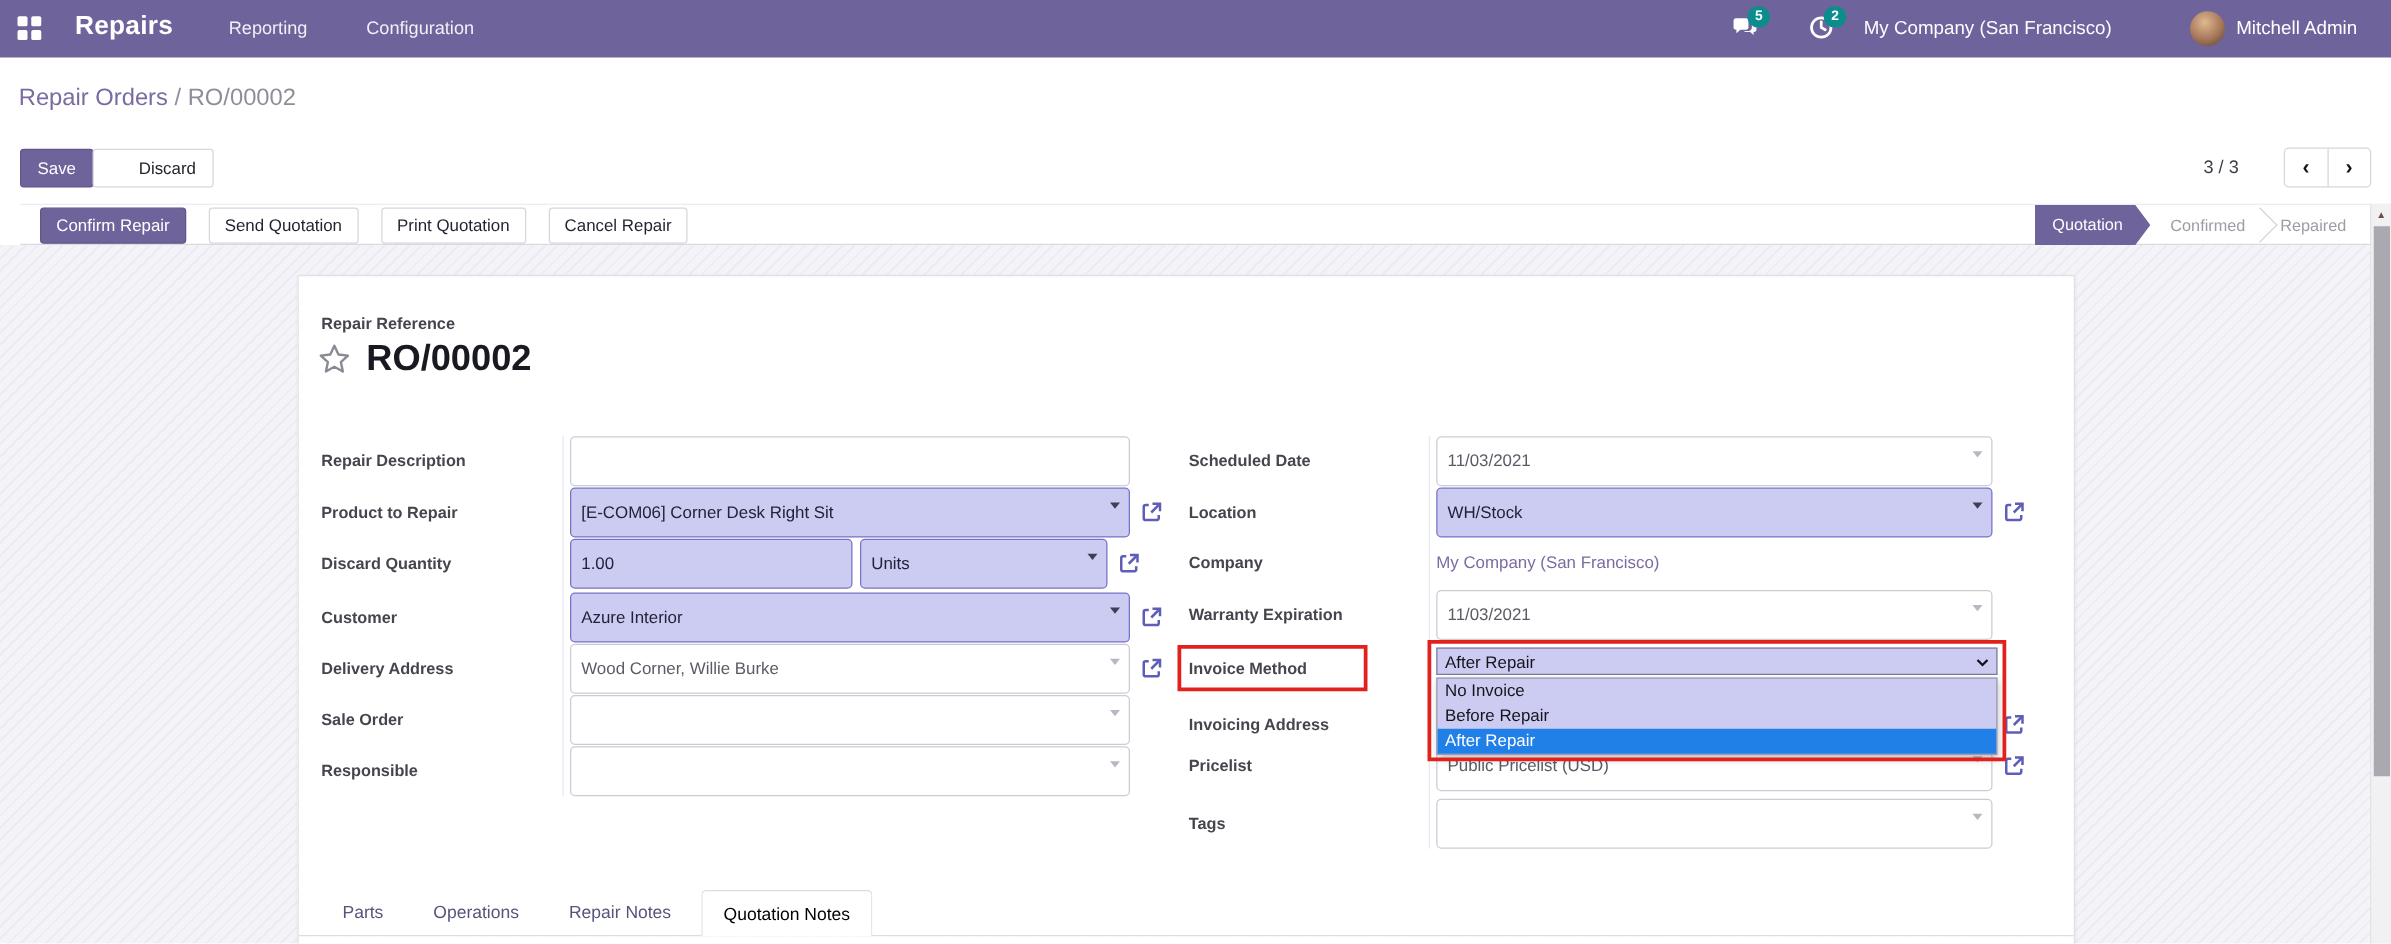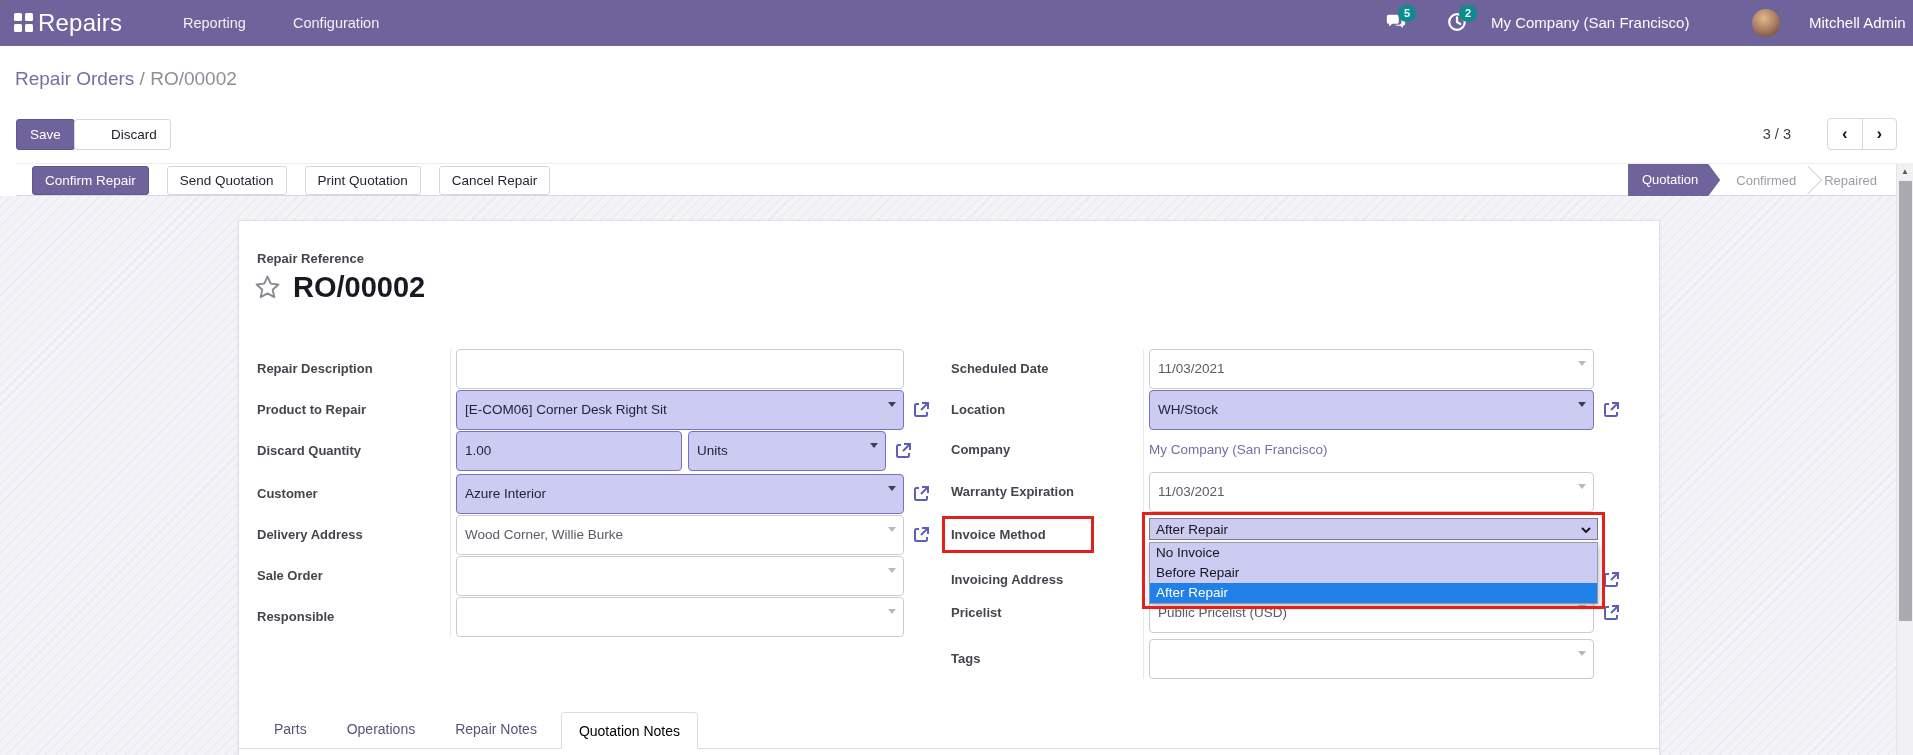--- a/index.html
+++ b/index.html
@@ -3,29 +3,29 @@
 <meta charset="utf-8">
 <style>
   * { margin:0; padding:0; box-sizing:border-box; }
   body { font-family:"Liberation Sans", sans-serif; }
   .screen{position:relative;width:1913px;height:755px;overflow:hidden;background:#fff;}
 
   
   .navbar{position:absolute;left:0;top:0;width:100%;height:46px;background:#6f639b;color:#fff;}
   .apps-btn{position:absolute;left:14px;top:13px;width:20px;height:20px;display:grid;grid-template-columns:8px 8px;grid-template-rows:8px 8px;gap:3px;cursor:pointer;}
   .apps-btn span{background:#fff;border-radius:1.5px;display:block;}
-  .brand{position:absolute;left:38px;top:9px;font-size:24px;font-weight:normal;letter-spacing:.2px;cursor:pointer;}
+  .brand{position:absolute;left:60px;top:9px;font-size:21px;font-weight:bold;letter-spacing:.2px;cursor:pointer;}
   .navmenu{position:absolute;top:0;height:46px;line-height:46px;font-size:14.5px;color:#f2f0f7;cursor:pointer;}
   .m1{left:183px;} .m2{left:293px;}
   .nav-ico{position:absolute;top:11px;width:24px;height:24px;cursor:pointer;}
   .nav-ico svg{width:22px;height:22px;}
   .badge{position:absolute;top:-6px;left:13px;min-width:18px;height:17px;padding:0 4px;background:#0c8d8d;border-radius:9px;color:#fff;font-size:11px;font-weight:bold;line-height:17px;text-align:center;}
   .company-name{position:absolute;left:1491px;top:0;height:46px;line-height:46px;font-size:15px;color:#fdfcff;cursor:pointer;}
   .avatar{position:absolute;left:1752px;top:9px;width:28px;height:28px;border-radius:50%;background:radial-gradient(circle at 42% 32%,#e0b98f,#a5765a 55%,#5e4434 95%);cursor:pointer;}
-  .user-name{position:absolute;left:1789px;top:0;height:46px;line-height:46px;font-size:15px;color:#fff;cursor:pointer;margin-left:20px;}
+  .user-name{position:absolute;left:1789px;top:0;height:46px;line-height:46px;font-size:15px;color:#fff;cursor:pointer;}
 
   
   .breadcrumb{position:absolute;left:15px;top:68px;font-size:19px;}
   .bc-parent{color:#7b6ba3;cursor:pointer;}
   .bc-sep,.bc-current{color:#8e8e99;}
   .btn{display:inline-flex;align-items:center;justify-content:center;height:31px;padding:0 13px;font-size:13.5px;border-radius:3px;cursor:pointer;border:1px solid transparent;font-family:inherit;}
   .btn.primary{background:#6f639b;border-color:#615589;color:#fff;}
   .btn.plain{background:#fff;border-color:#d6d6de;color:#22222c;padding-left:36px;}
   .save-btn{position:absolute;left:16px;top:119px;}
   .discard-btn{position:absolute;left:74px;top:119px;}

